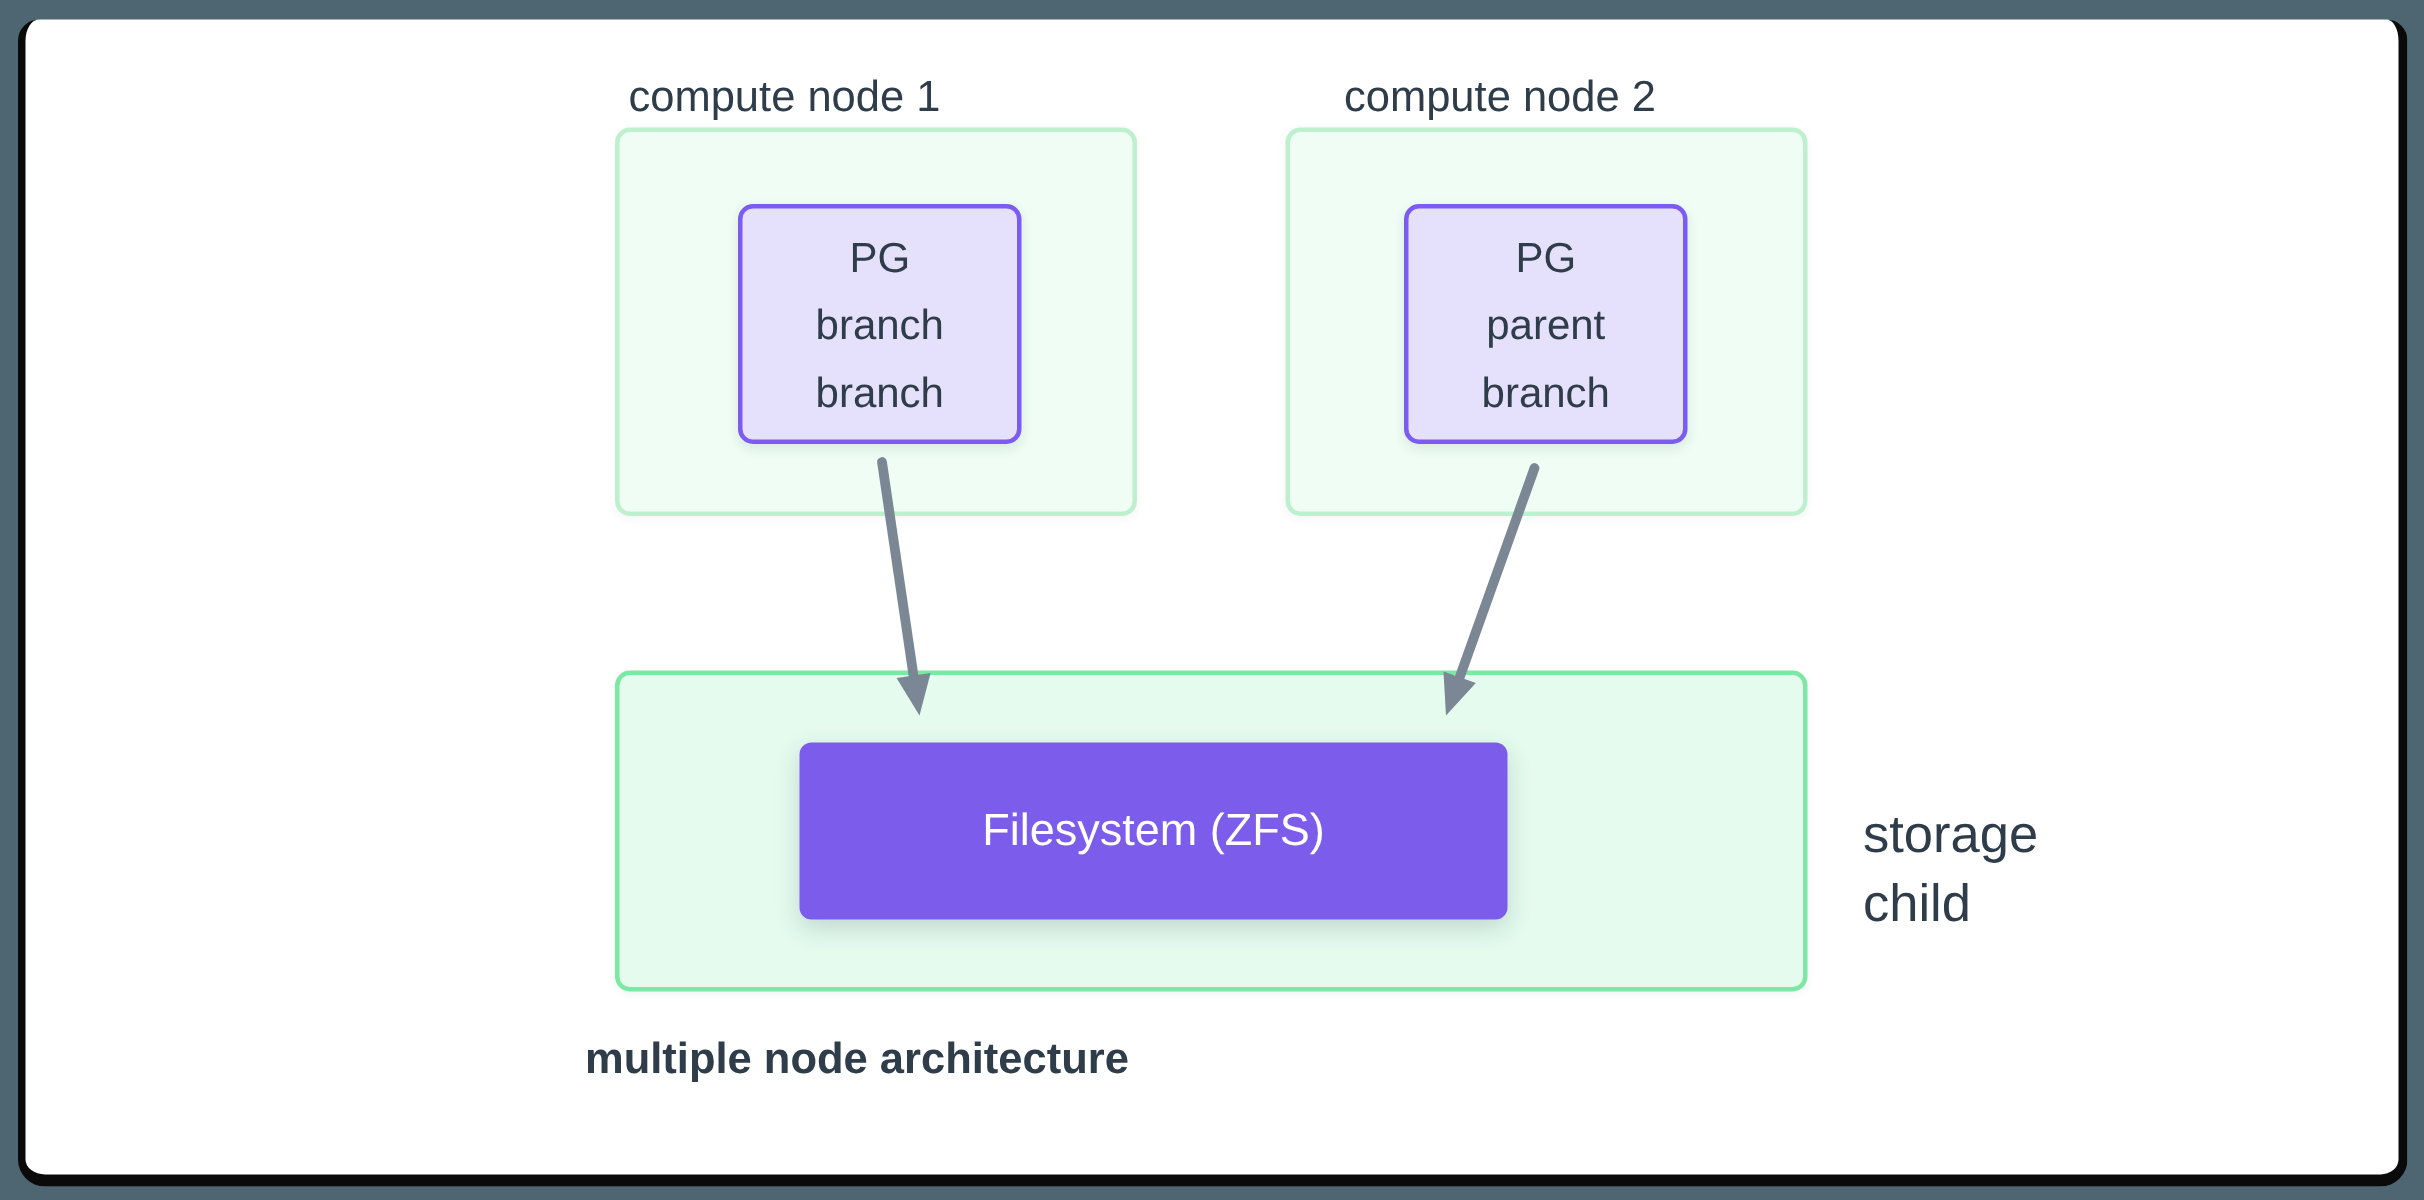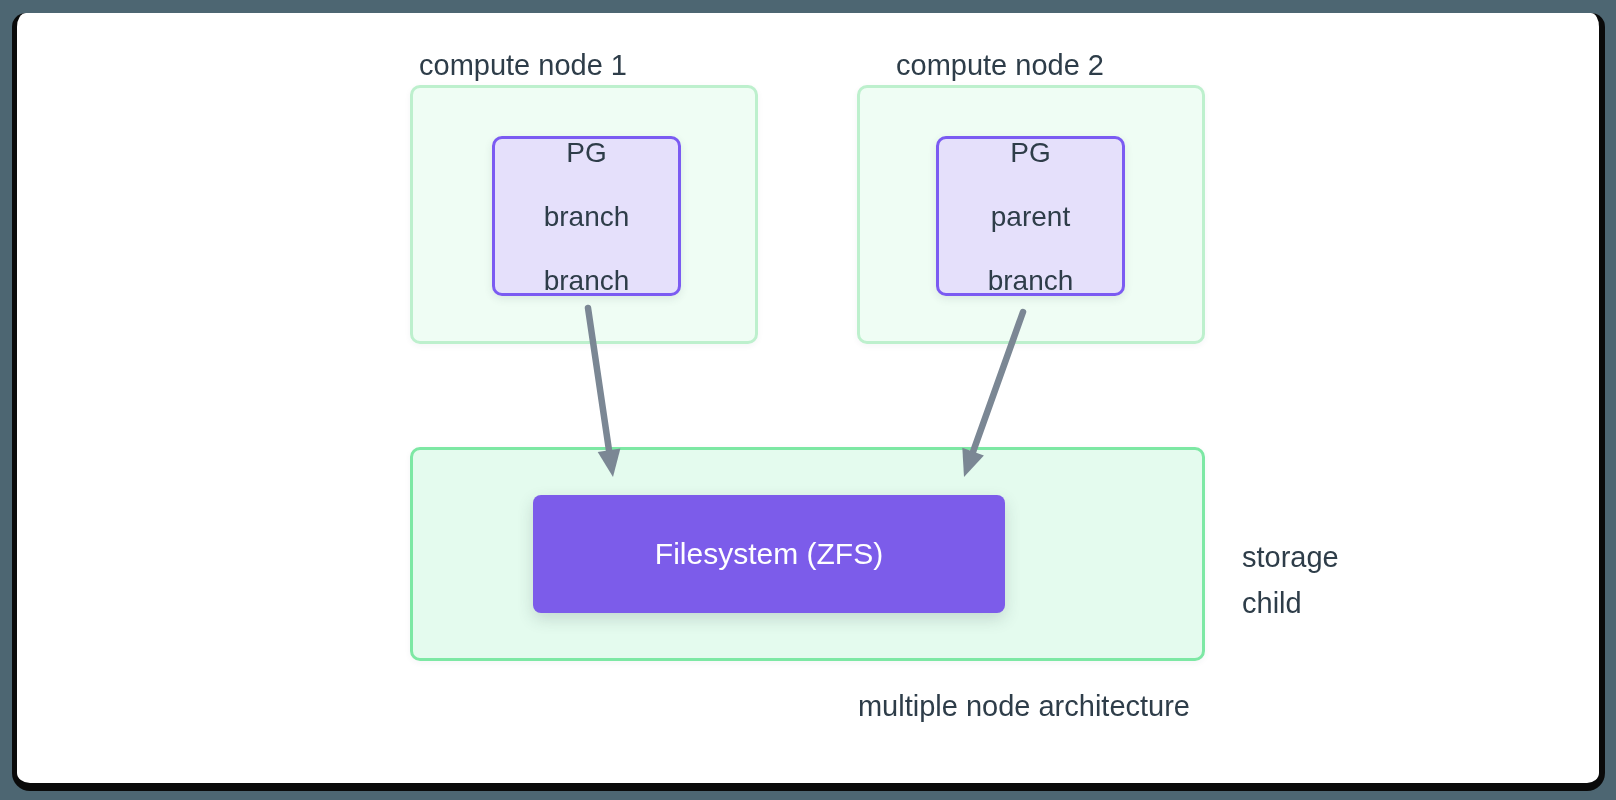--- a/index.html
+++ b/index.html
@@ -60,52 +60,51 @@
     box-shadow: 0 3px 8px rgba(40, 60, 70, 0.10);
     display: flex;
     flex-direction: column;
     align-items: center;
     justify-content: center;
     font-size: 28px;
     font-weight: 500;
     line-height: 45px;
     color: var(--c-text, #2e3d49);
     text-align: center;
-    gap: 19px;
   }
   .fs-box {
     position: absolute;
     left: 533px; top: 495px;
     width: 472px; height: 118px;
     box-sizing: border-box;
     background: var(--c-fs_fill, #7c5cea);
     border-radius: 8px;
     box-shadow: 0 6px 16px rgba(50, 65, 80, 0.18);
     display: flex;
     align-items: center;
     justify-content: center;
     font-size: 30px;
     font-weight: 500;
     color: var(--c-fs_text, #ffffff);
   }
   .side-label {
     position: absolute;
     left: 1242px; top: 534px;
-    font-size: 29px;
+    font-size: 35px;
     font-weight: 500;
     line-height: 46px;
     color: var(--c-text, #2e3d49);
   }
   .caption {
     position: absolute;
     left: 390px; top: 690px;
     width: 800px;
-    text-align: right;
+    text-align: left;
     font-size: 29px;
-    font-weight: 400;
+    font-weight: 700;
     color: var(--c-text, #2e3d49);
   }
   .arrows-svg {
     position: absolute;
     left: 0; top: 0;
     width: 1616px; height: 800px;
     pointer-events: none;
   }
   .arrow-line {
     stroke: var(--c-arrow, #7b8794);

